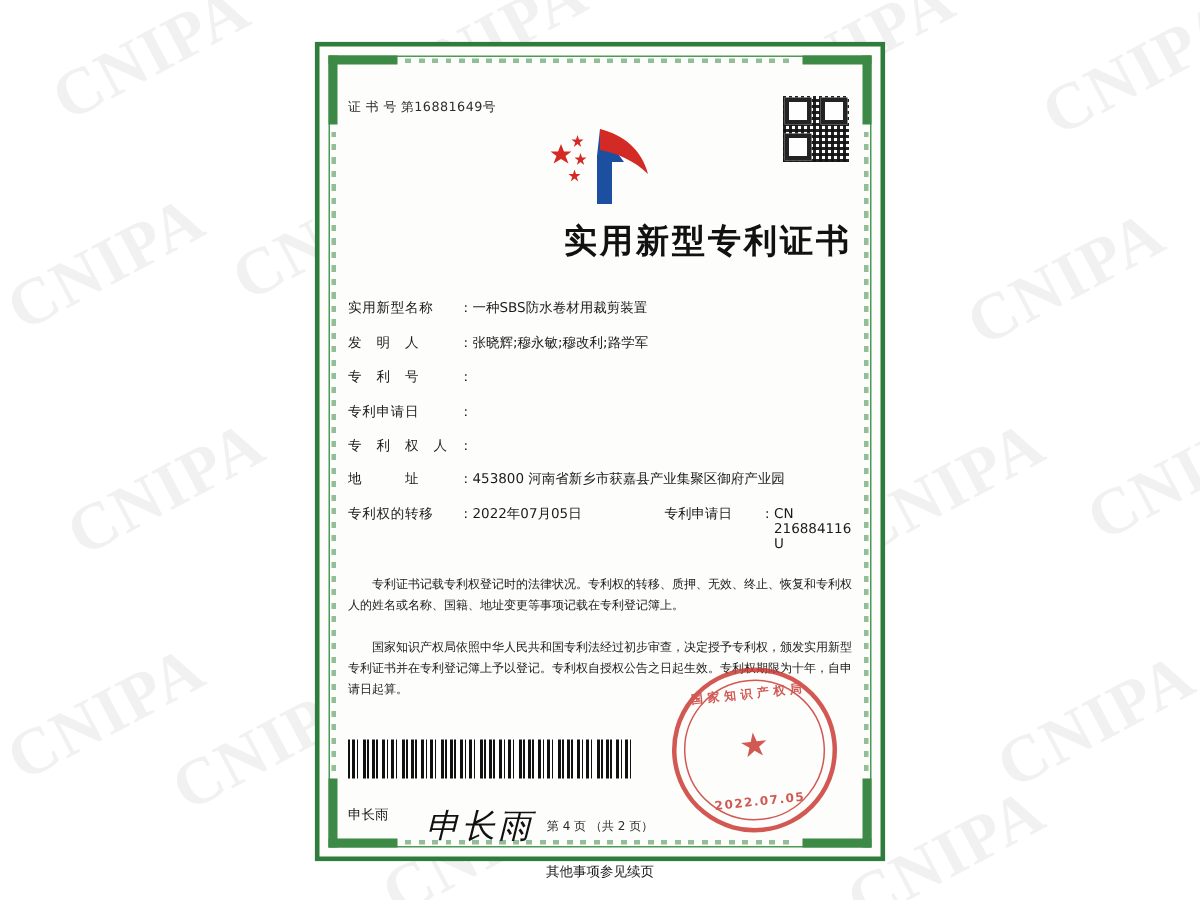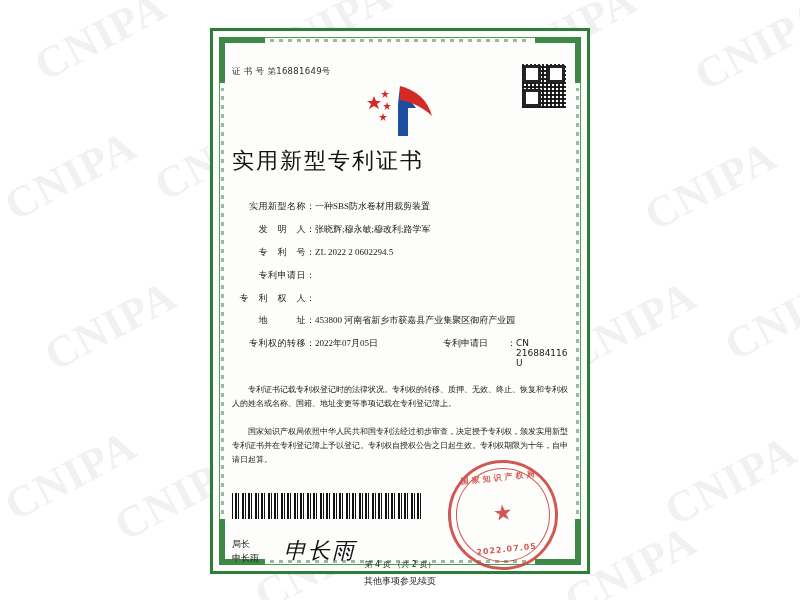--- a/index.html
+++ b/index.html
@@ -94,23 +94,23 @@
 
   
   .emblem{
     position:relative;
     width:92px;height:58px;
     margin:4px auto 0 auto;
   }
   .emblem svg{display:block;}
 
   .title{
-    text-align:left;
+    text-align:right;
     font-family:"DejaVu Sans","Liberation Sans",sans-serif;
-    font-weight:normal;
+    font-weight:bold;
     font-size:22px;
     color:#111;
     letter-spacing:2px;
     margin-top:6px;
   }
 
   .fields{
     margin-top:26px;
     font-size:9px;
     color:#1a1a1a;
@@ -119,24 +119,23 @@
   .frow{
     display:flex;
     align-items:baseline;
     margin-bottom:13px;
   }
   .flabel{
     width:74px;
     flex:0 0 74px;
     letter-spacing:.5px;
     white-space:nowrap;
-    text-align:right;
   }
   .fsep{flex:0 0 8px;text-align:center;}
-  .fval{flex:1 1 auto;font-family:Liberation Serif, serif;}
+  .fval{flex:1 1 auto;}
   .frow.double .fval{flex:0 0 128px;}
   .frow.double .flabel2{flex:0 0 64px;white-space:nowrap;}
   .frow.double .fval2{flex:1 1 auto;}
 
   .para{
     margin-top:14px;
     font-size:8px;
     line-height:1.75;
     color:#1a1a1a;
     text-align:justify;
@@ -274,21 +273,20 @@
         <span class="fval">一种SBS防水卷材用裁剪装置</span>
       </div>
       <div class="frow">
         <span class="flabel">发　明　人</span>
         <span class="fsep">：</span>
         <span class="fval">张晓辉;穆永敏;穆改利;路学军</span>
       </div>
       <div class="frow">
         <span class="flabel">专　利　号</span>
         <span class="fsep">：</span>
-        <span class="fval">ZL 2022 2 0602294.5</span>
       </div>
       <div class="frow">
         <span class="flabel">专利申请日</span>
         <span class="fsep">：</span>
       </div>
       <div class="frow">
         <span class="flabel">专　利　权　人</span>
         <span class="fsep">：</span>
       </div>
       <div class="frow">
@@ -305,21 +303,20 @@
         <span class="fval2">CN 216884116 U</span>
       </div>
     </div>
 
     <div class="para">专利证书记载专利权登记时的法律状况。专利权的转移、质押、无效、终止、恢复和专利权人的姓名或名称、国籍、地址变更等事项记载在专利登记簿上。</div>
     <div class="para">国家知识产权局依照中华人民共和国专利法经过初步审查，决定授予专利权，颁发实用新型专利证书并在专利登记簿上予以登记。专利权自授权公告之日起生效。专利权期限为十年，自申请日起算。</div>
 
     <div class="barcode"></div>
 
     <div class="signblock">
-      <div>局长</div>
       <div>申长雨</div>
       <div class="sign-script">申长雨</div>
 
       <div class="seal">
         <div class="ring"></div>
         <div class="seal-top">国家知识产权局</div>
         <div class="star">★</div>
         <div class="seal-bottom">2022.07.05</div>
       </div>
 

